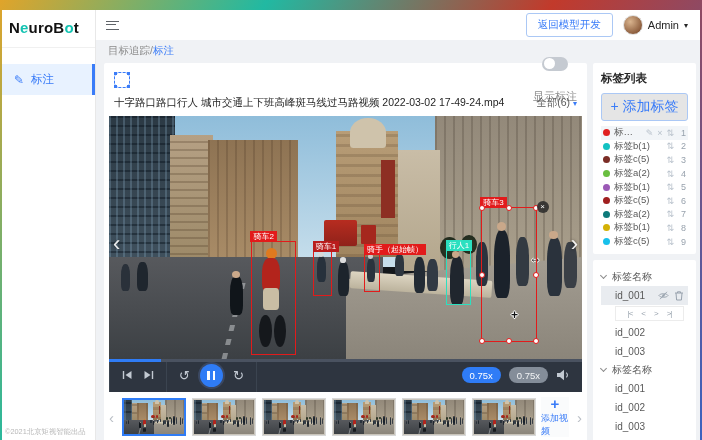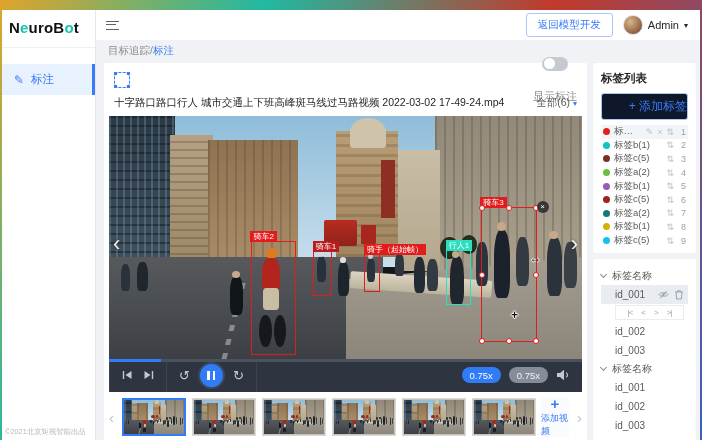--- a/index.html
+++ b/index.html
@@ -106,21 +106,21 @@
   .thumb { width:64px; height:38px; border:1px solid #d9d9d9; background:#c9c4ba; padding:1px; cursor:pointer;}
   .thumb.cur { border:2px solid #2f7cf6; padding:0; }
   .add-tile { width:66px; height:40px; display:flex; flex-direction:column; align-items:center; justify-content:center; color:#3a7cf8; cursor:pointer; background:#fafbfc;}
   .add-plus { font-size:15px; line-height:14px; font-weight:bold;}
   .add-txt { font-size:9px; margin-top:1px;}
 
   
   .rightcol { flex:1; display:flex; flex-direction:column; gap:6px; min-width:0;}
   .card { background:#fff; border-radius:2px; padding:8px 8px 6px; }
   .card-title { font-size:11.5px; font-weight:bold; color:#262626; margin-bottom:7px;}
-  .btn-add { width:100%; border:1px solid #abc8f5; background:#0f172a; color:#3a7cf8; font-size:12px; padding:4px 0; border-radius:3px; cursor:pointer; margin-bottom:5px;text-align:right;}
+  .btn-add { width:100%; border:1px solid #abc8f5; background:#e5e5e5; color:#3a7cf8; font-size:14px; padding:4px 0; border-radius:3px; cursor:pointer; margin-bottom:5px;}
   .label-row { display:flex; align-items:center; gap:4px; height:13.6px; font-size:9.5px; color:#595959; cursor:pointer; padding:0 2px;}
   .label-row.hl { background:#f2f5f8; }
   .dot { width:7px; height:7px; border-radius:50%; flex:0 0 7px;}
   .lname { flex:1; white-space:nowrap; overflow:hidden; text-overflow:ellipsis;}
   .ric { color:#b9c2cc; font-size:9px; cursor:pointer;}
   .lnum { color:#98a2ad; font-size:9px; width:8px; text-align:right;}
 
   .results-card { flex:1; overflow:hidden;}
   .grp-head { display:flex; align-items:center; gap:6px; height:18px; font-size:10px; color:#595959; cursor:pointer;}
   .caret { width:5px; height:5px; border-right:1.2px solid #8c8c8c; border-bottom:1.2px solid #8c8c8c; display:inline-block;}

